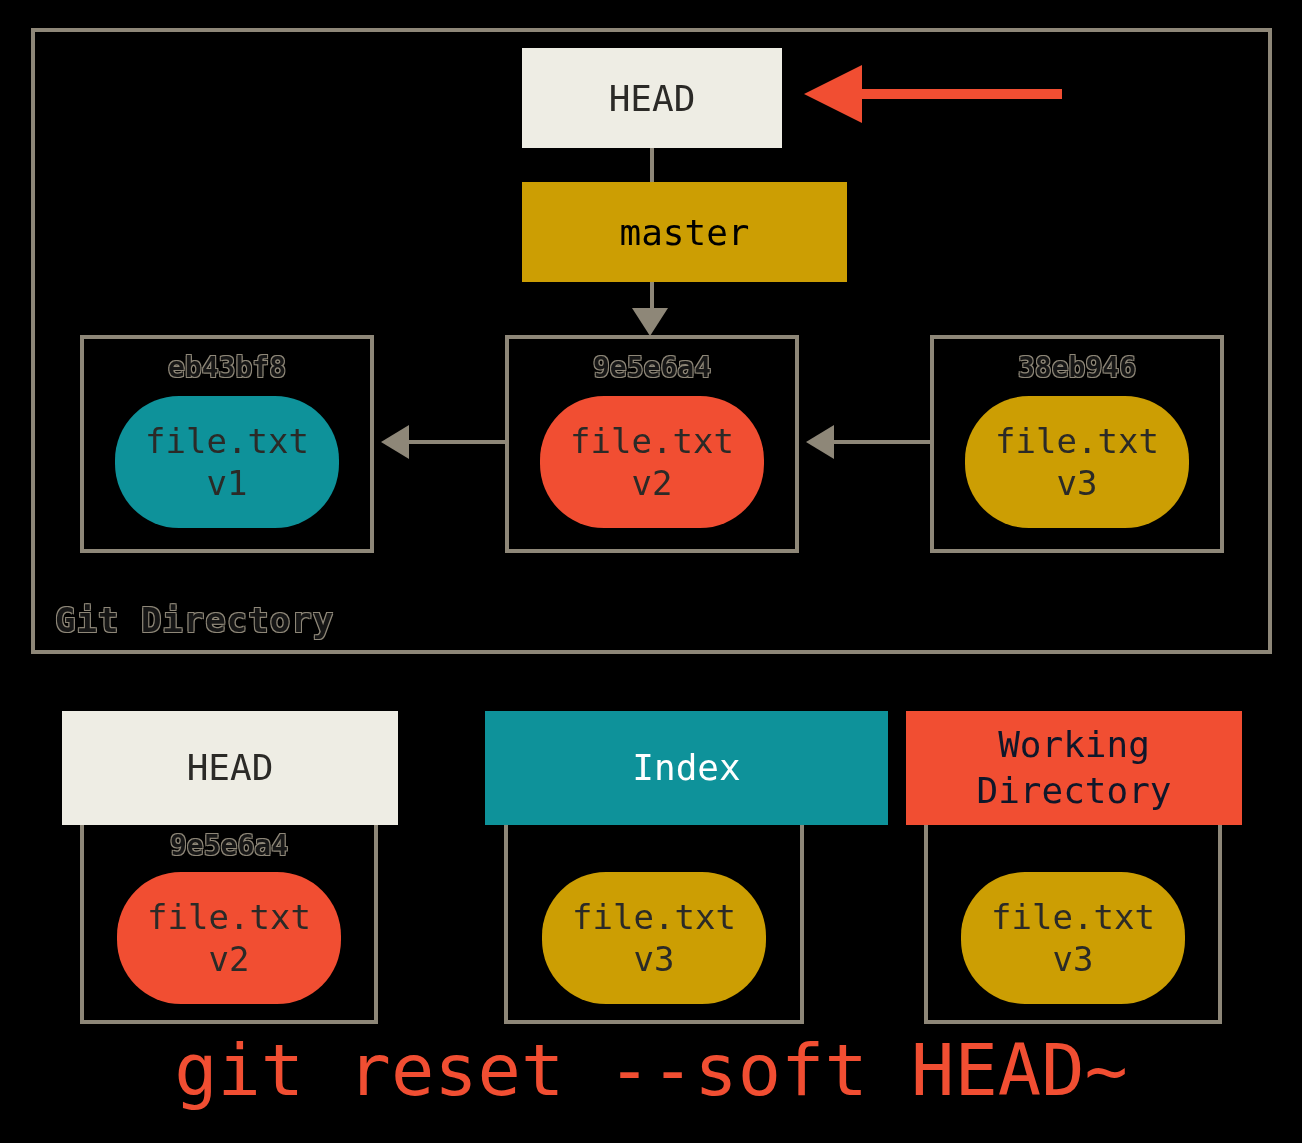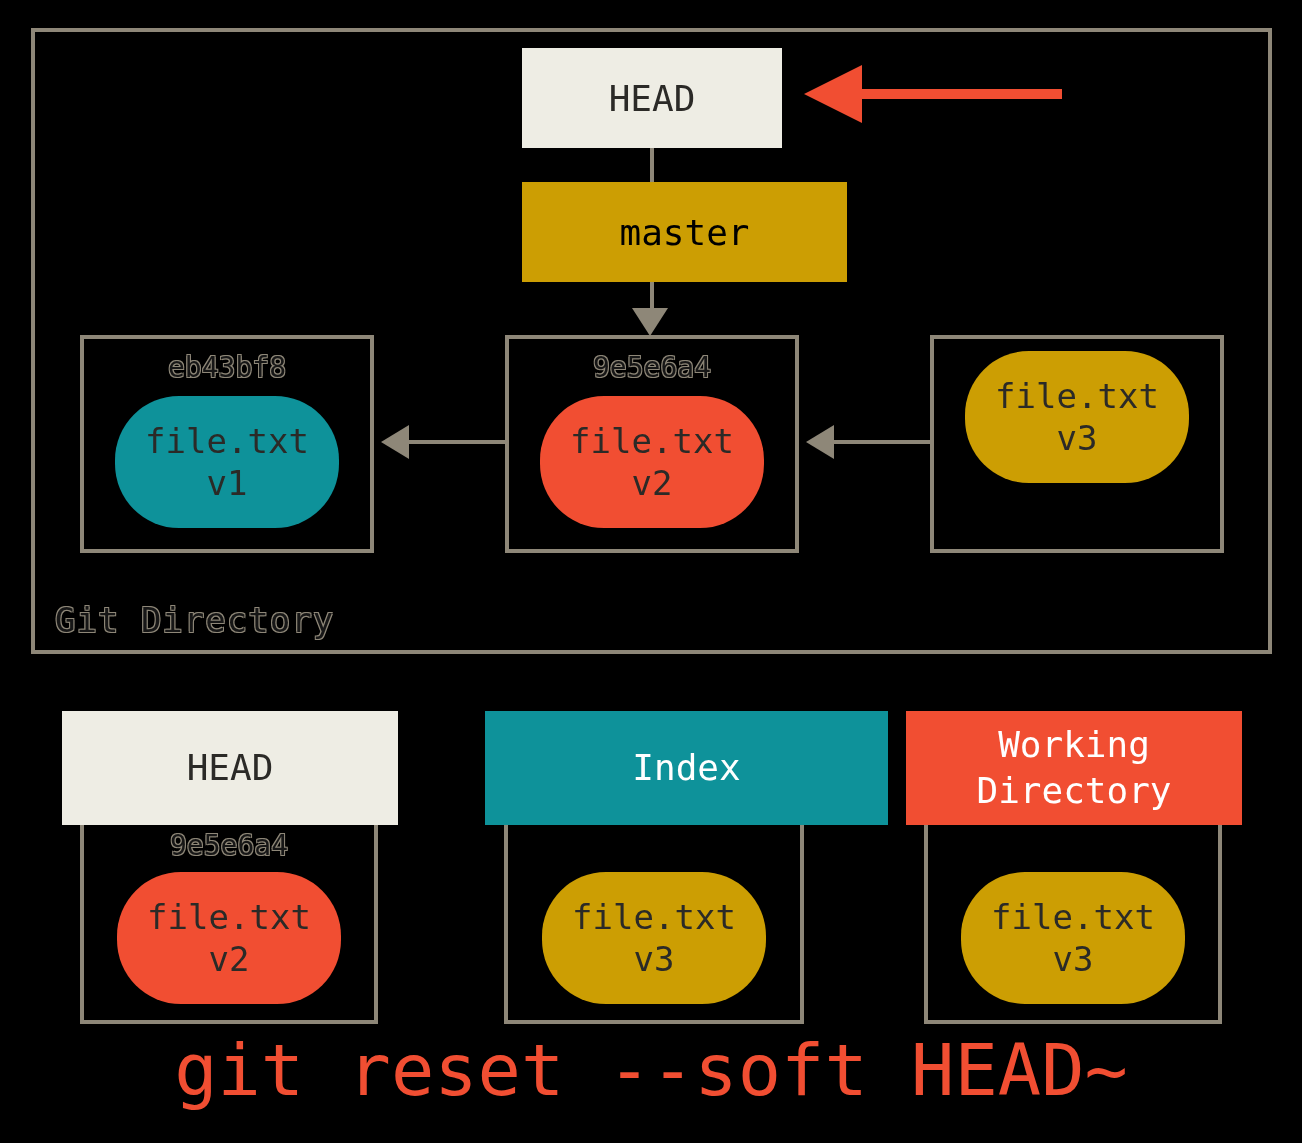--- a/index.html
+++ b/index.html
@@ -5,20 +5,21 @@
   html,body { margin:0; padding:0; background:#000; }
   .canvas {
     position:relative; width:1302px; height:1143px; background:#000000;
     font-family:"DejaVu Sans Mono", monospace; overflow:hidden;
   }
   
   .node { position:absolute; display:flex; align-items:center; justify-content:center; font-size:36px; }
   .outline-text {
     color:#161616;
     text-shadow:-1px -1px 0 #8E8778, 1px -1px 0 #8E8778, -1px 1px 0 #8E8778, 1px 1px 0 #8E8778;
+    font-weight:bold;
   }
   
   .repo-box { position:absolute; left:31px; top:28px; width:1241px; height:626px;
               border:4px solid #8E8778; box-sizing:border-box; }
   .repo-label { position:absolute; left:20px; bottom:10px; font-size:34px; letter-spacing:1px; }
   
   .head-node   { left:522px; top:48px;  width:260px; height:100px; background:#EEEDE4; color:#2B2A27; }
   .master-node { left:522px; top:182px; width:325px; height:100px; background:#CC9E03; color:#000000; }
   
   .red-head  { position:absolute; left:804px; top:65px; width:0; height:0;
@@ -48,21 +49,21 @@
           font-size:34px; line-height:42px; color:#2B2A27; }
   .blob-teal { background:#0E929A; }
   .blob-red  { background:#F14E32; }
   .blob-gold { background:#CC9E03; }
   
   .area-header { position:absolute; top:711px; height:114px; z-index:2;
                  display:flex; align-items:center; justify-content:center;
                  text-align:center; font-size:36px; line-height:46px; }
   .ah1 { left:62px;  width:336px; background:#EEEDE4; color:#2B2A27; }
   .ah2 { left:485px; width:403px; background:#0E929A; color:#FFFFFF; }
-  .ah3 { left:906px; width:336px; background:#F14E32; color:#ffffff; }
+  .ah3 { left:906px; width:336px; background:#F14E32; color:#0f172a; }
   .area-body { position:absolute; top:812px; height:212px; z-index:1;
                border:4px solid #8E8778; box-sizing:border-box; }
   .ab1 { left:80px;  width:298px; }
   .ab2 { left:504px; width:300px; }
   .ab3 { left:924px; width:298px; }
   .area-hash { position:absolute; top:829px; left:80px; width:298px; z-index:3;
                text-align:center; font-size:28px; }
   .free-blob { position:absolute; top:872px; width:224px; height:132px; border-radius:64px; z-index:3;
                display:flex; flex-direction:column; align-items:center; justify-content:center;
                font-size:34px; line-height:42px; color:#2B2A27; margin:0; }
@@ -106,20 +107,21 @@
 
   <div class="commit-box c2">
     <div class="commit-hash outline-text">9e5e6a4</div>
     <div class="blob blob-red">
       <span>file.txt</span>
       <span>v2</span>
     </div>
   </div>
 
   <div class="commit-box c3">
+    <div class="commit-hash outline-text">38eb946</div>
     <div class="blob blob-gold">
       <span>file.txt</span>
       <span>v3</span>
     </div>
   </div>
 
   <div class="parent-head pa1"></div>
   <div class="parent-shaft ps1"></div>
   <div class="parent-head pa2"></div>
   <div class="parent-shaft ps2"></div>

